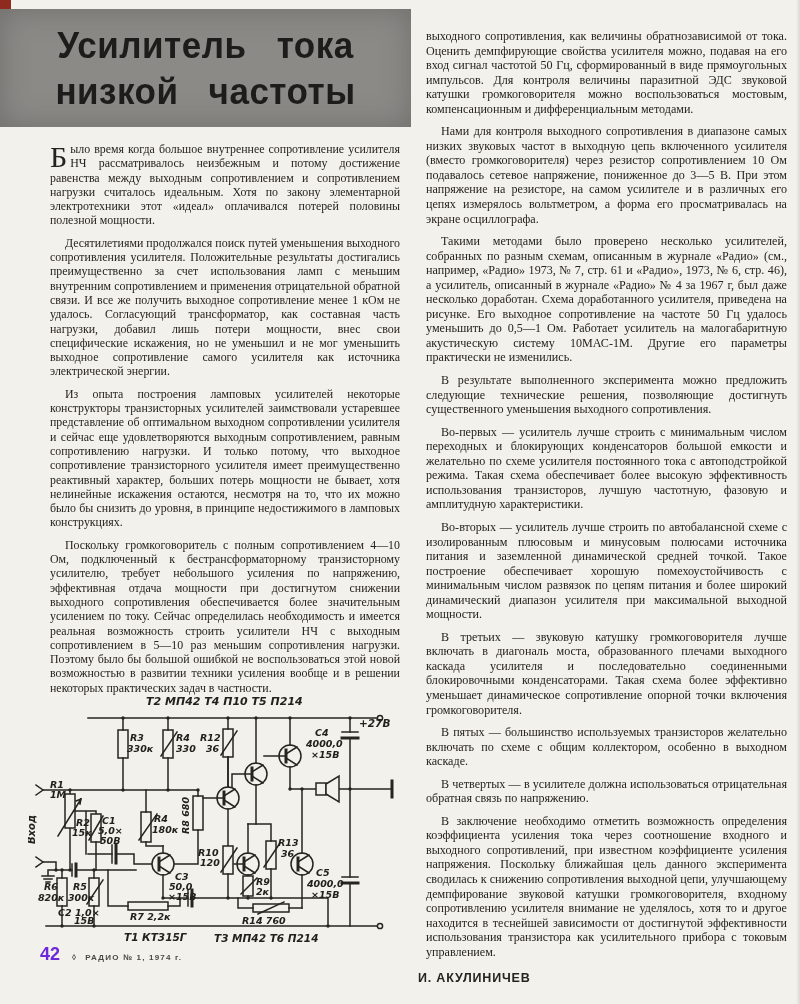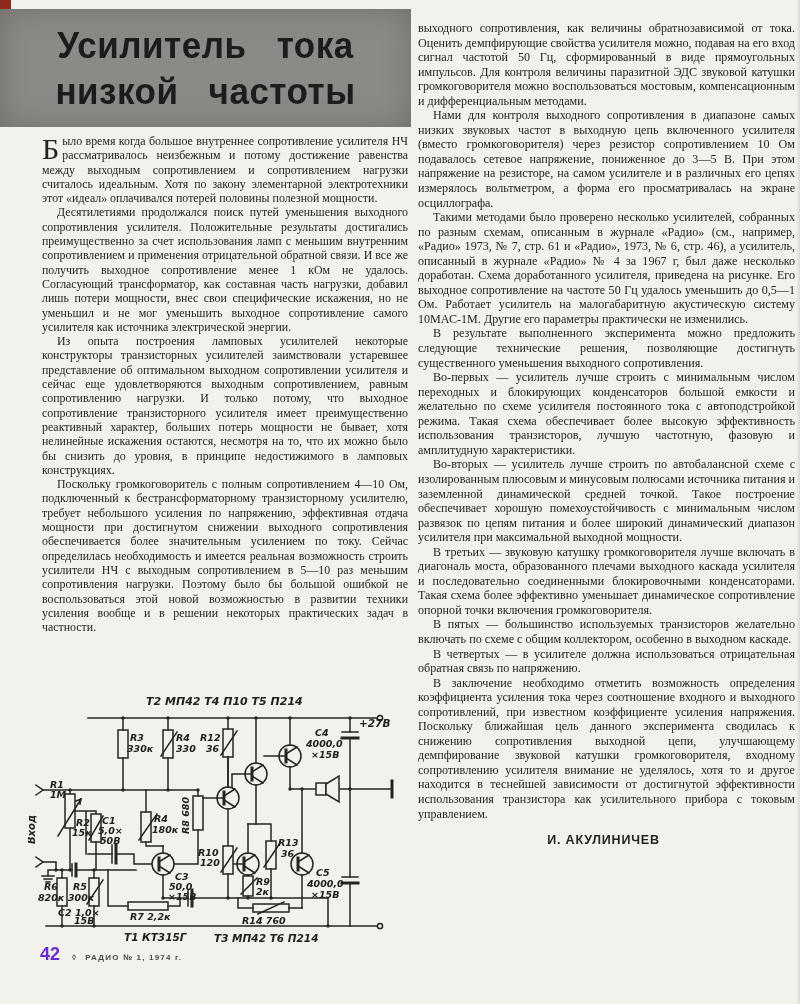--- a/index.html
+++ b/index.html
@@ -10,25 +10,25 @@
   .corner-mark{position:absolute;left:0;top:0;width:11px;height:37px;background:#8e2a1e;}
   .title-box{position:absolute;left:0;top:9px;width:411px;height:118px;background:#8b8a87;
         display:flex;flex-direction:column;justify-content:center;align-items:center;
         box-shadow:inset 0 0 30px rgba(60,60,58,.35);}
   .title-line{font-family:"Liberation Sans",sans-serif;font-weight:bold;font-size:35px;
         color:#1d1c1a;letter-spacing:.5px;word-spacing:20px;line-height:1.32;
         transform:scaleY(1.06);white-space:nowrap;}
   .col{position:absolute;}
   .col-left{left:42px;top:134px;width:366px;}
   .col-right{left:418px;top:21px;width:377px;}
-  .col p{margin:0;text-align:justify;text-indent:15px;font-size:11.9px;line-height:14.3px;}
+  .col p{margin:8px;text-align:justify;text-indent:15px;font-size:11.9px;line-height:14.3px;}
   .col-right p{font-size:12.1px;line-height:14.55px;}
   p.no-indent{text-indent:0;}
   .dropcap{float:left;font-size:30px;line-height:25px;padding:2px 3px 0 0;font-weight:normal;}
-  .author{margin-top:12px;text-align:center;font-family:"Liberation Sans",sans-serif;
+  .author{margin-top:12px;text-align:left;font-family:"Liberation Sans",sans-serif;
         font-weight:bold;font-size:12.5px;letter-spacing:.8px;padding-right:6px;}
   .schematic{position:absolute;left:28px;top:694px;width:388px;height:252px;}
   .schematic svg{width:100%;height:100%;}
   .schematic .w{stroke:#26241f;stroke-width:1.5;fill:none;stroke-linecap:square;}
   .schematic .thick{stroke-width:3;}
   .schematic .comp{fill:#f3f1eb;stroke:#26241f;stroke-width:1.5;}
   .schematic .dot{fill:#26241f;stroke:none;}
   .schematic text{font-family:"DejaVu Sans",sans-serif;font-style:italic;font-weight:bold;
         fill:#22211d;}
   .footer{position:absolute;left:40px;top:944px;display:flex;align-items:baseline;gap:12px;}

